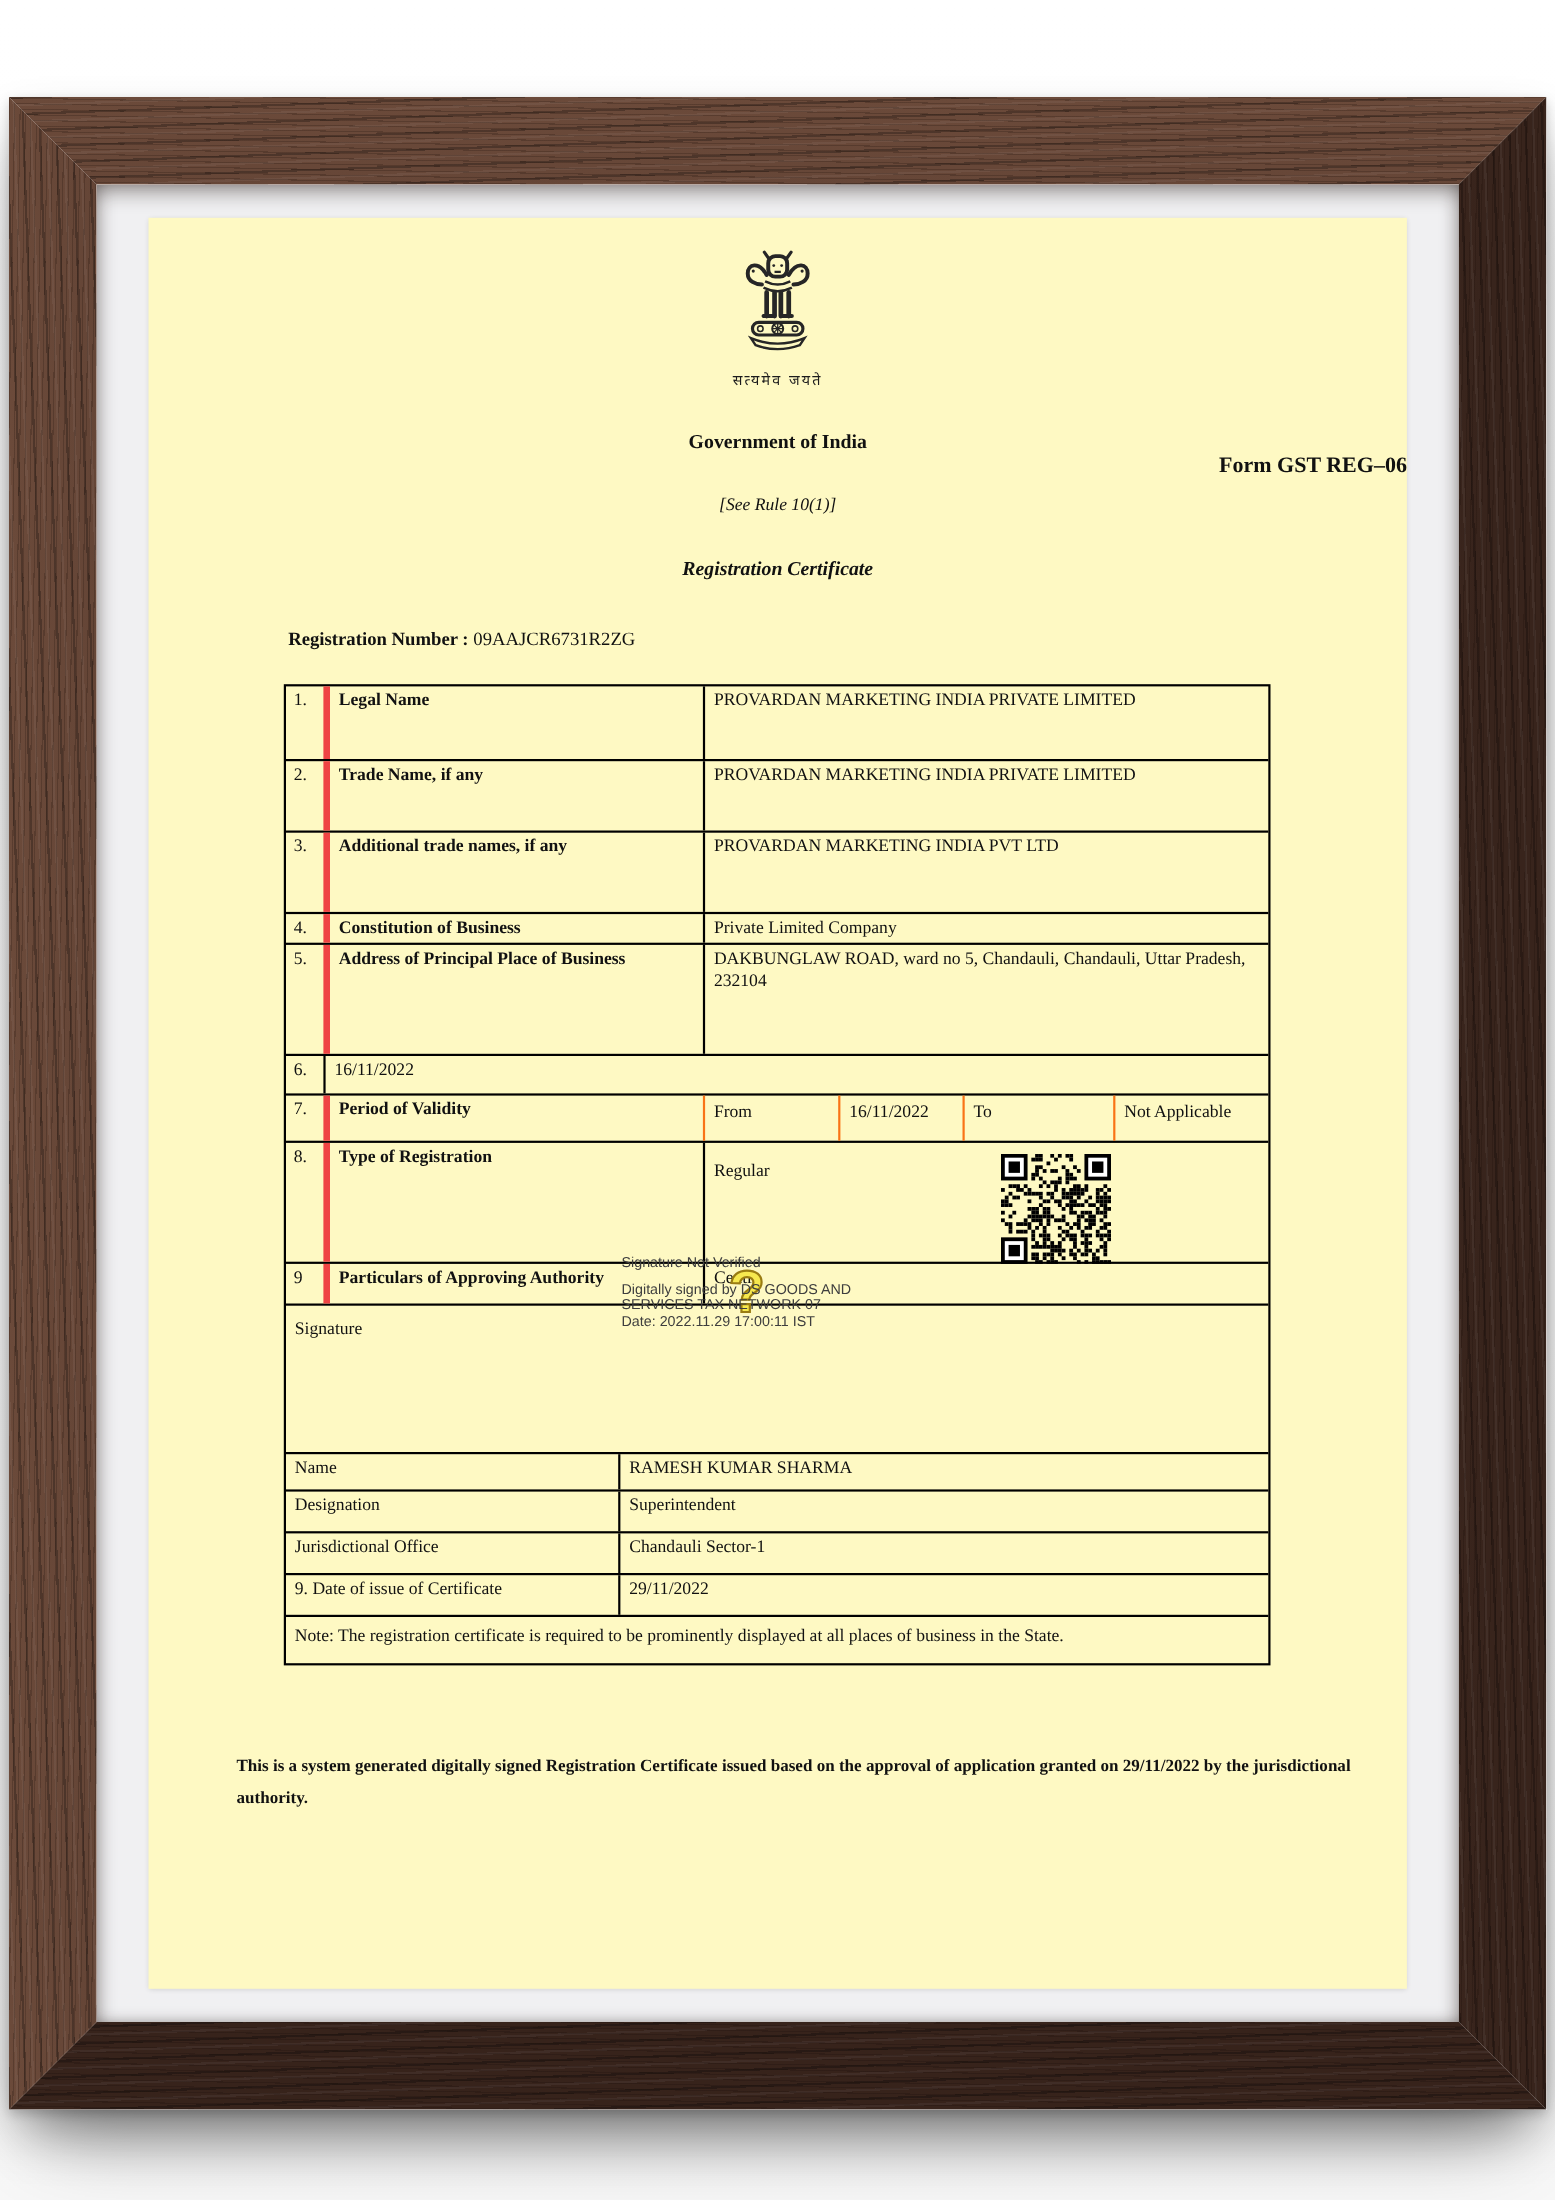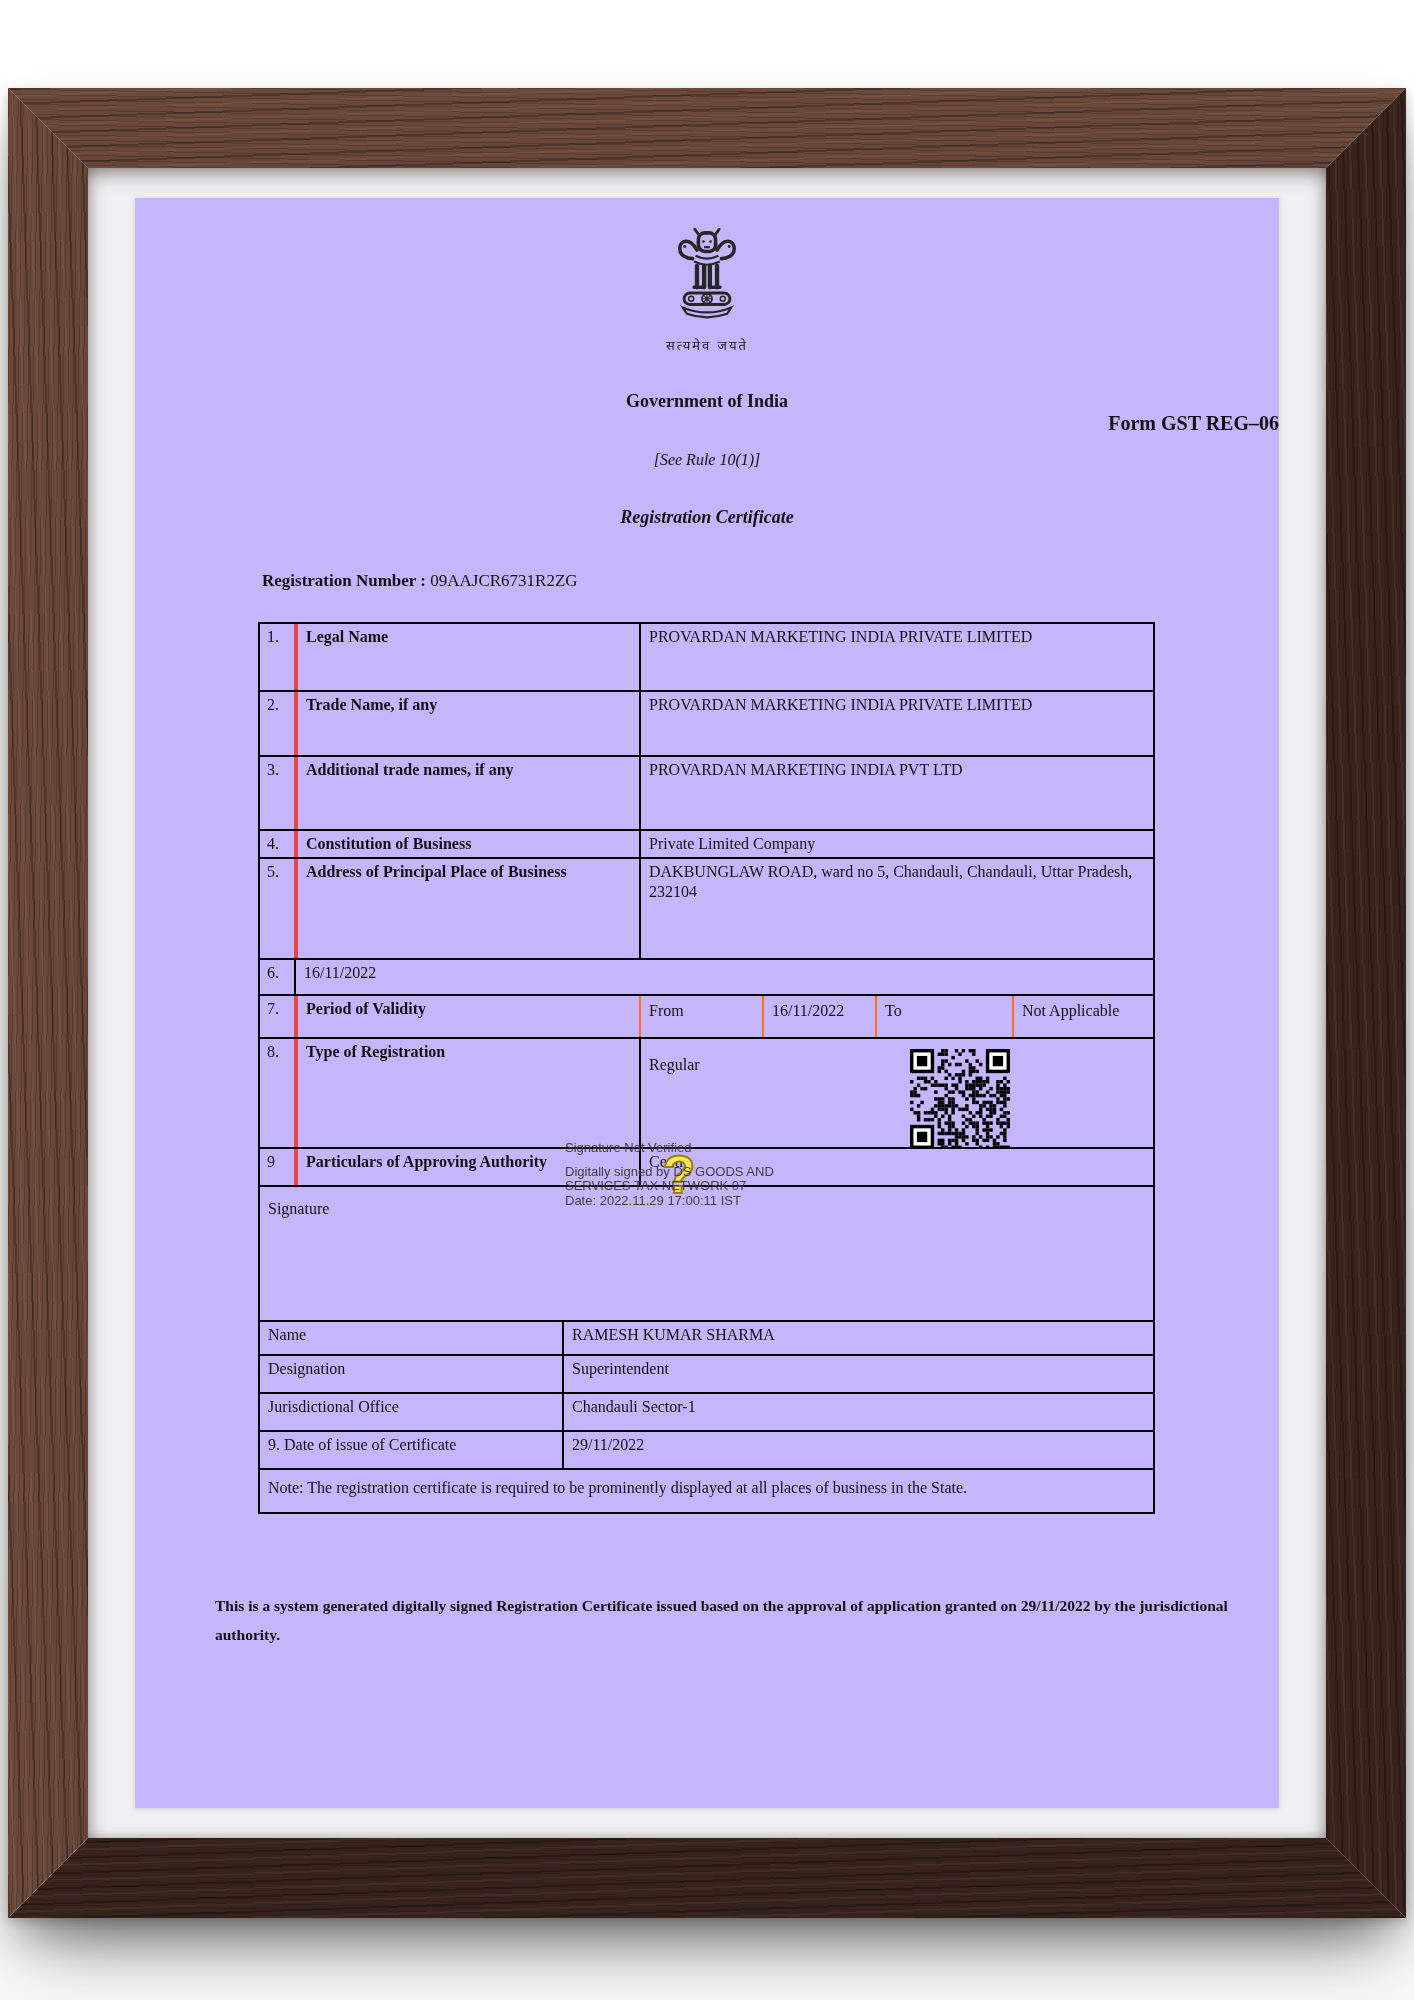--- a/index.html
+++ b/index.html
@@ -29,42 +29,42 @@
   }
   .f-bottom { filter:brightness(.94); }
   .f-right  { filter:brightness(.97); }
 
   
   .mat { position:absolute; inset:80px; background:#f0f0f2;
          box-shadow: inset 0 14px 18px -8px rgba(35,25,20,.45),
                      inset 0 -10px 14px -10px rgba(35,25,20,.28),
                      inset 12px 0 16px -10px rgba(35,25,20,.33),
                      inset -12px 0 16px -10px rgba(35,25,20,.33); }
-  .paper { position:absolute; left:47px; right:47px; top:30px; bottom:30px; background:#c4b5fd;
+  .paper { position:absolute; left:47px; right:47px; top:30px; bottom:30px; background:#fef9c3;
            box-shadow: 0 1px 5px rgba(0,0,0,.14); }
 
   
   .center { position:absolute; left:0; width:100%; text-align:center; }
   .emblem { position:absolute; left:50%; transform:translateX(-50%); top:26px; }
   .motto  { top:138px; font-family:"DejaVu Sans","Liberation Sans",sans-serif; font-size:13px; color:#1c1c1c; letter-spacing:2px; }
   .h-gov  { top:193px; font-size:18px; font-weight:bold; }
   .h-form { top:214px; font-size:20px; font-weight:bold;text-align:right; }
   .h-rule { top:253px; font-size:16px; font-style:italic; }
   .h-cert { top:309px; font-size:18px; font-weight:bold;font-style:italic; }
 
   .regline { position:absolute; left:127px; top:373px; font-size:17px; }
   .regline .lbl { font-weight:bold; }
 
   
   .gtable { position:absolute; left:123px; top:424px; width:897px; border:2px solid #000; font-size:16px; }
   .trow { display:flex; border-top:2px solid #000; }
   .trow:first-child { border-top:none; }
   .cell { padding:3px 8px; line-height:1.28; }
   .c-no { width:34px; padding:3px 4px 3px 7px; }
-  .c-label { width:345px; border-left:4px solid #ef4444; font-weight:bold; }
+  .c-label { width:345px; border-left:6px solid #ef4444; font-weight:bold; }
   .c-val { flex:1; border-left:2px solid #000; }
   .c-sub { border-left:2px solid #f97316; padding:6px 8px; }
   .lower .c-label2 { width:302px; font-weight:normal; }
   .lower .c-val2 { flex:1; border-left:2px solid #000; }
   .r1{height:66px}.r2{height:65px}.r3{height:74px}.r4{height:28px}.r5{height:101px}
   .r6{height:36px}.r7{height:43px}.r8{height:110px}.r9{height:38px}
   .rsig{height:135px}.rname{height:34px}.rdes{height:38px}.rjur{height:38px}.rdate{height:38px}.rnote{height:44px}
   .r8 .c-val { position:relative; padding-top:16px; }
   .qr { position:absolute; left:269px; top:10px; width:100px; height:100px; }
   .rsig .cell { padding:12px 8px; }

